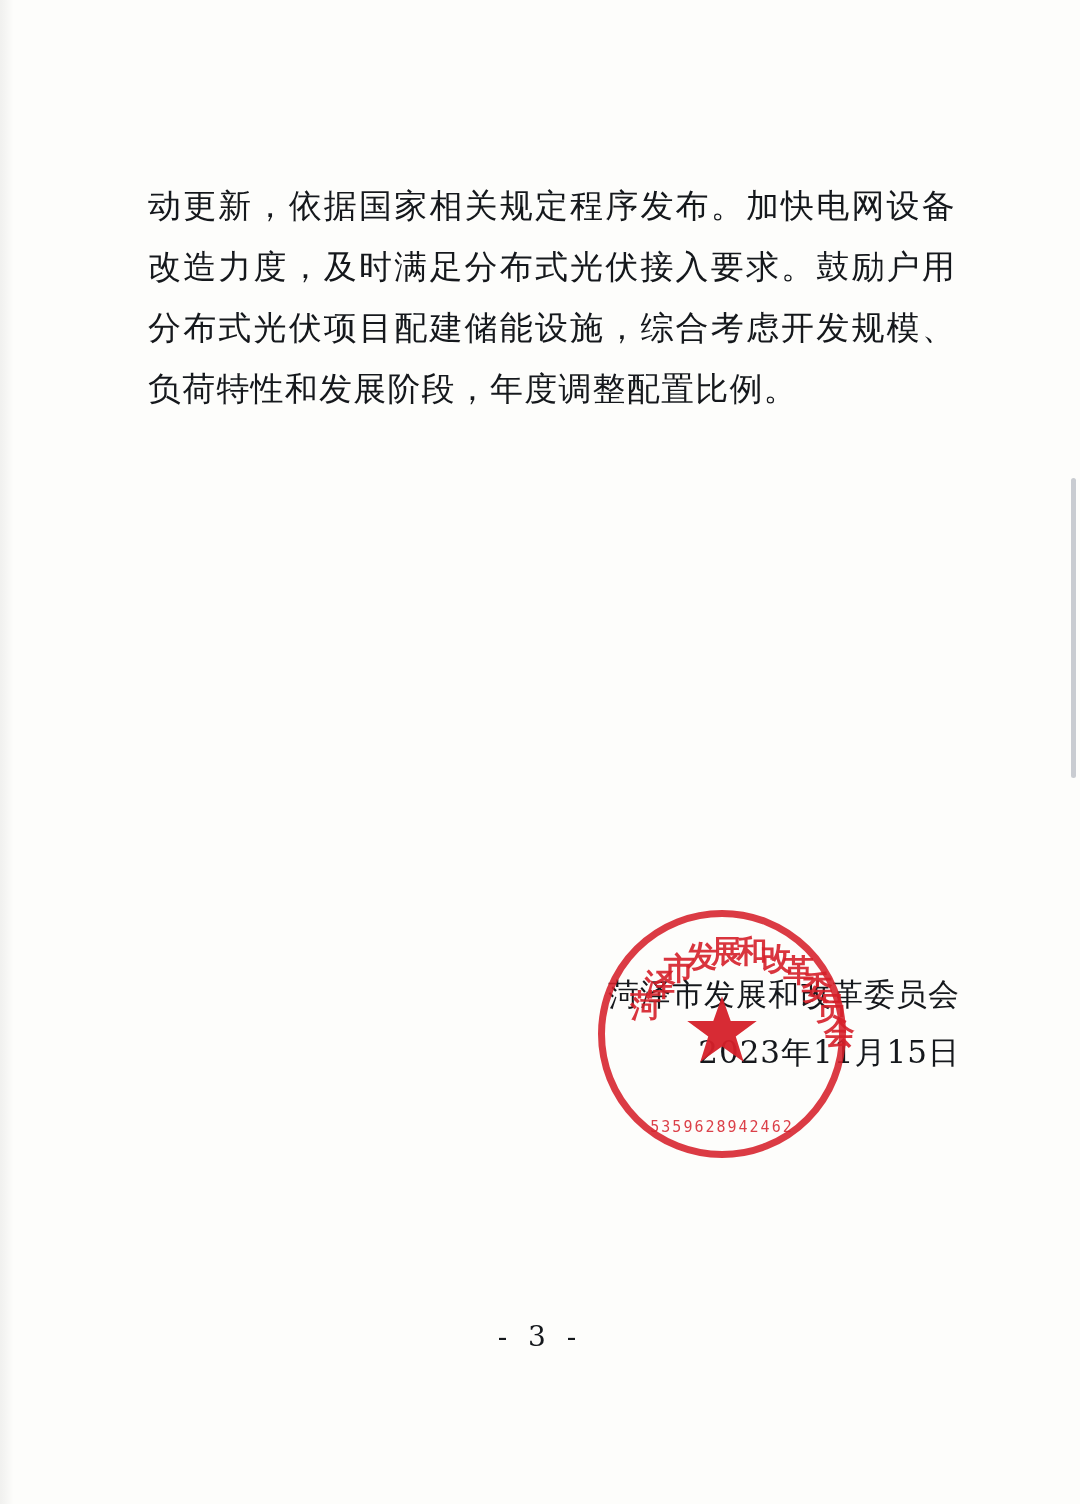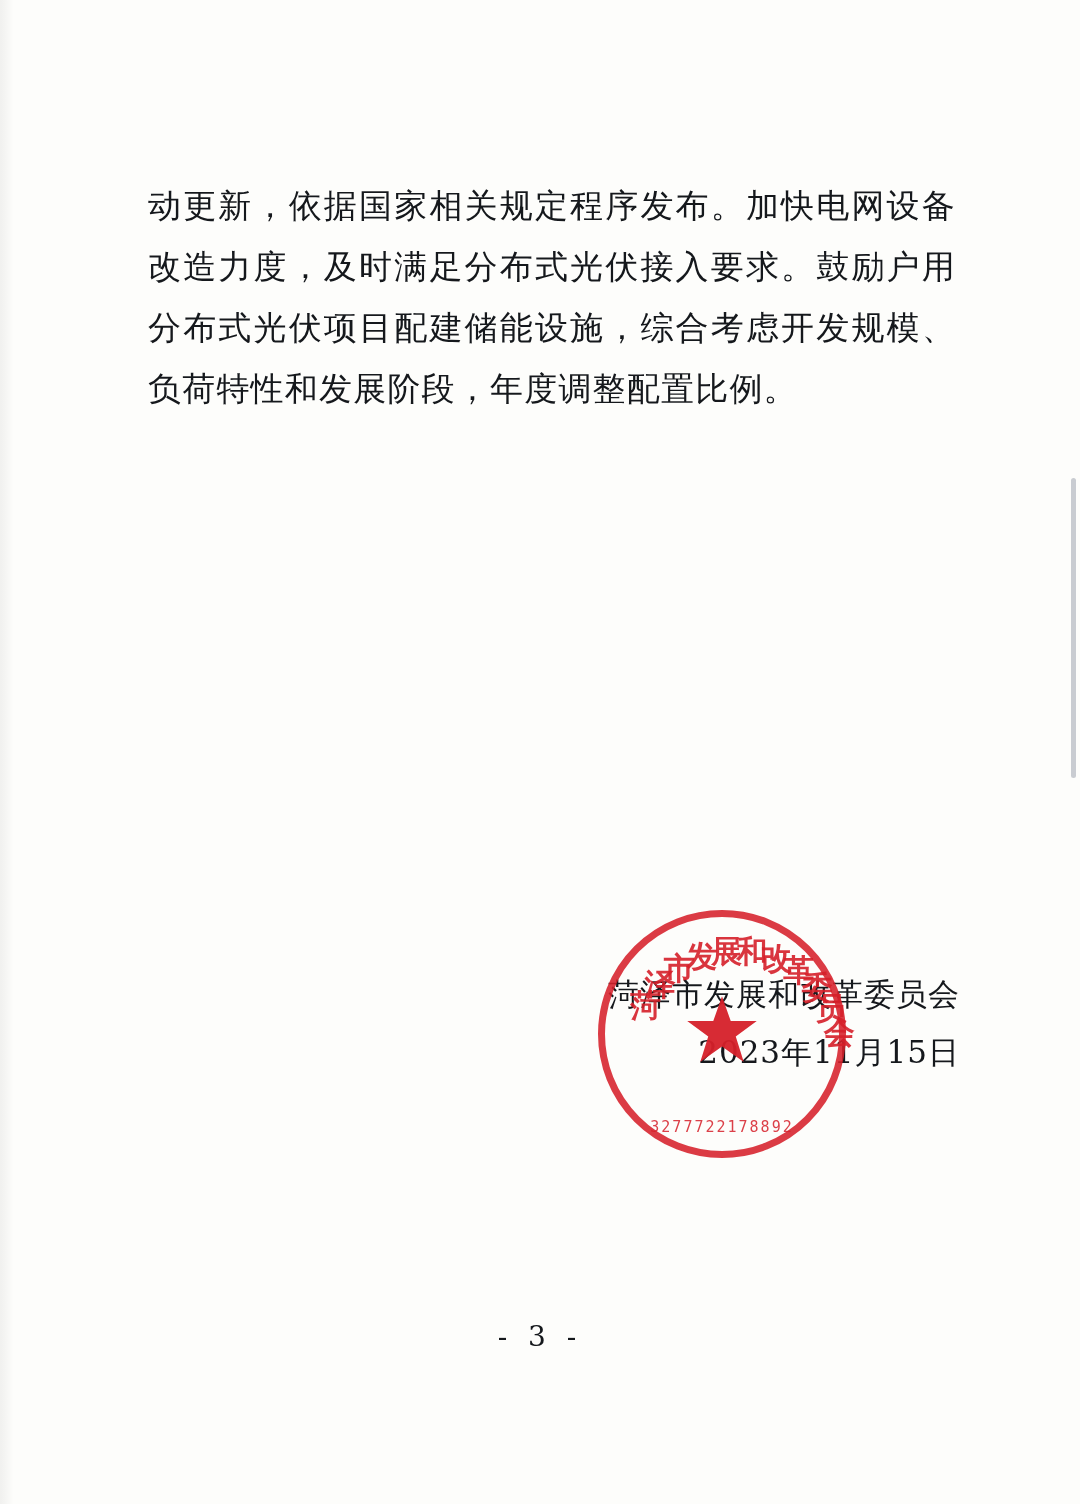--- a/index.html
+++ b/index.html
@@ -178,20 +178,20 @@
       <span class="seal-char" style="transform: rotate(36deg) translate(0,-104px) rotate(-36deg);">革</span>
       <span class="seal-char" style="transform: rotate(50deg) translate(0,-104px) rotate(-50deg);">委</span>
       <span class="seal-char" style="transform: rotate(64deg) translate(0,-104px) rotate(-64deg);">员</span>
       <span class="seal-char" style="transform: rotate(78deg) translate(0,-104px) rotate(-78deg);">会</span>
     </div>
     <div class="seal-star">
       <svg viewBox="0 0 100 100" width="74" height="74" aria-hidden="true">
         <polygon points="50,3 61.8,36.5 97,36.5 68.6,57.5 79.4,92 50,71 20.6,92 31.4,57.5 3,36.5 38.2,36.5" fill="#d6202a"></polygon>
       </svg>
     </div>
-    <div class="seal-bottom">3277722178892</div>
+    <div class="seal-bottom">5359628942462</div>
   </div>
 
   <div class="page-number">- 3 -</div>
 
   <div class="scroll-indicator"></div>
 
 </div>
 
 </body></html>

